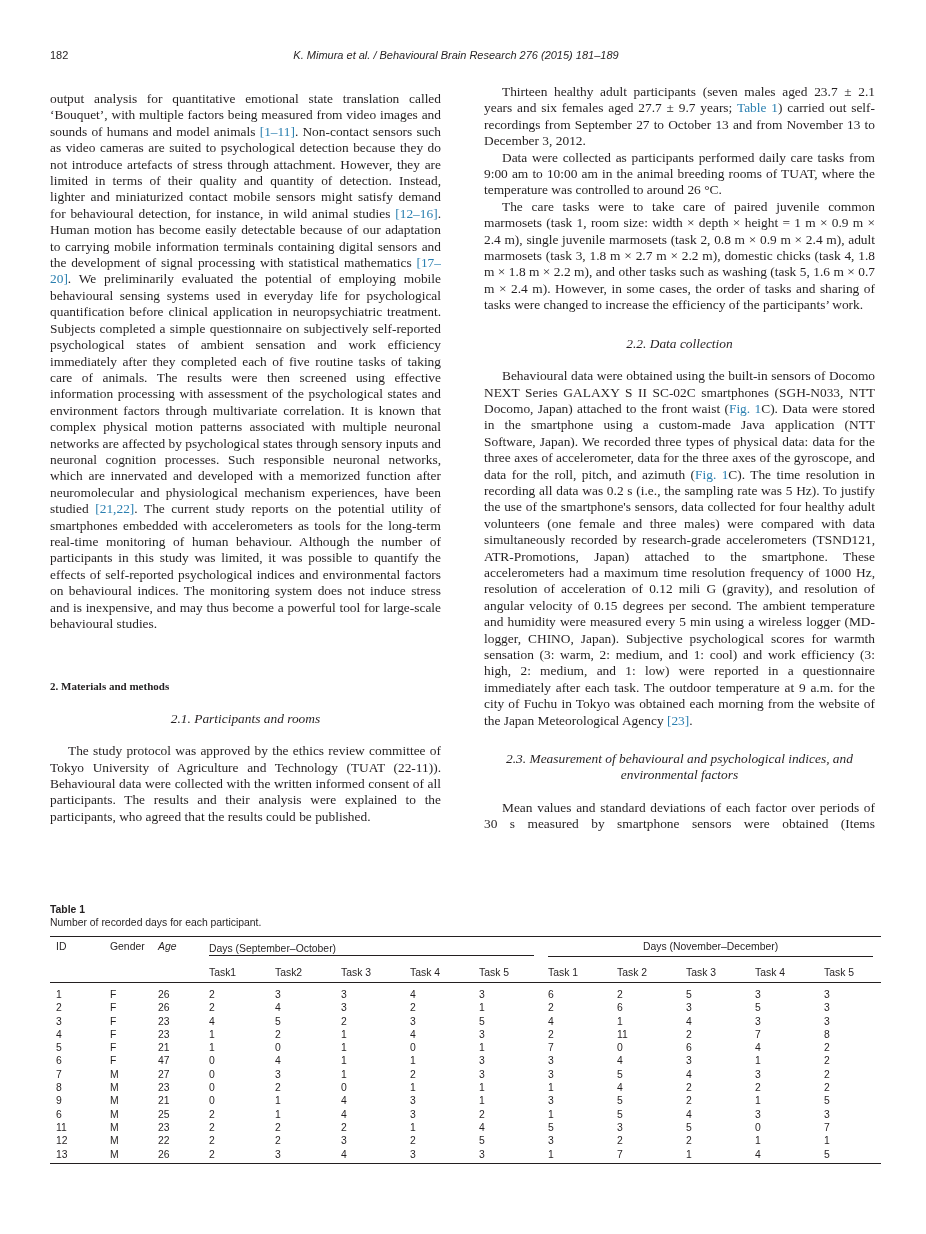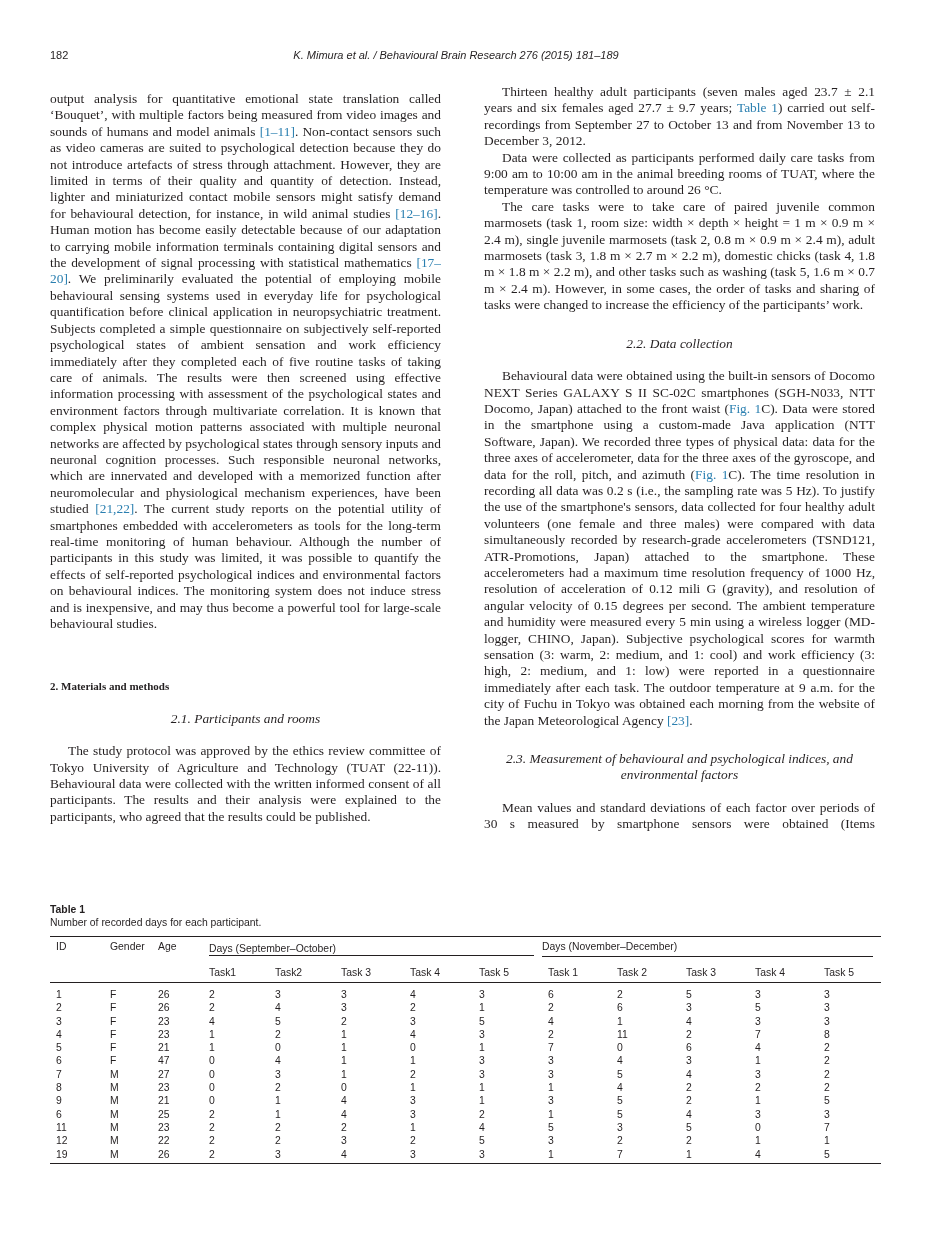--- a/index.html
+++ b/index.html
@@ -89,26 +89,26 @@
         <col style="width:69px">
           <col style="width:69px">
           <col style="width:69px">
           <col style="width:69px">
           <col style="width:63px">
       </colgroup>
       <thead>
         <tr class="top">
           <th rowspan="2" style="border-bottom:1.5px solid #231f20; vertical-align:top;">ID</th>
           <th rowspan="2" style="border-bottom:1.5px solid #231f20; vertical-align:top;">Gender</th>
-          <th rowspan="2" style="border-bottom:1.5px solid #231f20; vertical-align:top;">Age</th>
+          <th rowspan="2" style="border-bottom:1.5px solid #231f20; vertical-align:top;font-style:italic;">Age</th>
           <th colspan="5" style="padding:4px 0 4px 0;">
             <div class="grp-line" style="margin-left:6px; margin-right:8px; padding-bottom:1px;">Days (September–October)</div>
           </th>
           <th colspan="5" style="padding:4px 0 4px 0;">
-            <div class="grp-line" style="margin-right:8px; padding-bottom:4px;">Days (November–December)</div>
+            <div class="grp-line" style="margin-left:6px; margin-right:8px; padding-bottom:4px;text-align:center;">Days (November–December)</div>
           </th>
         </tr>
         <tr class="sub">
           <th>Task1</th>
           <th>Task2</th>
           <th>Task 3</th>
           <th>Task 4</th>
           <th>Task 5</th>
           <th>Task 1</th>
           <th>Task 2</th>
@@ -292,21 +292,21 @@
             <td>3</td>
             <td>2</td>
             <td>5</td>
             <td>3</td>
             <td>2</td>
             <td>2</td>
             <td>1</td>
             <td>1</td>
           </tr>
           <tr>
-            <td>19</td>
+            <td>13</td>
             <td>M</td>
             <td>26</td>
             <td>2</td>
             <td>3</td>
             <td>4</td>
             <td>3</td>
             <td>3</td>
             <td>1</td>
             <td>7</td>
             <td>1</td>

